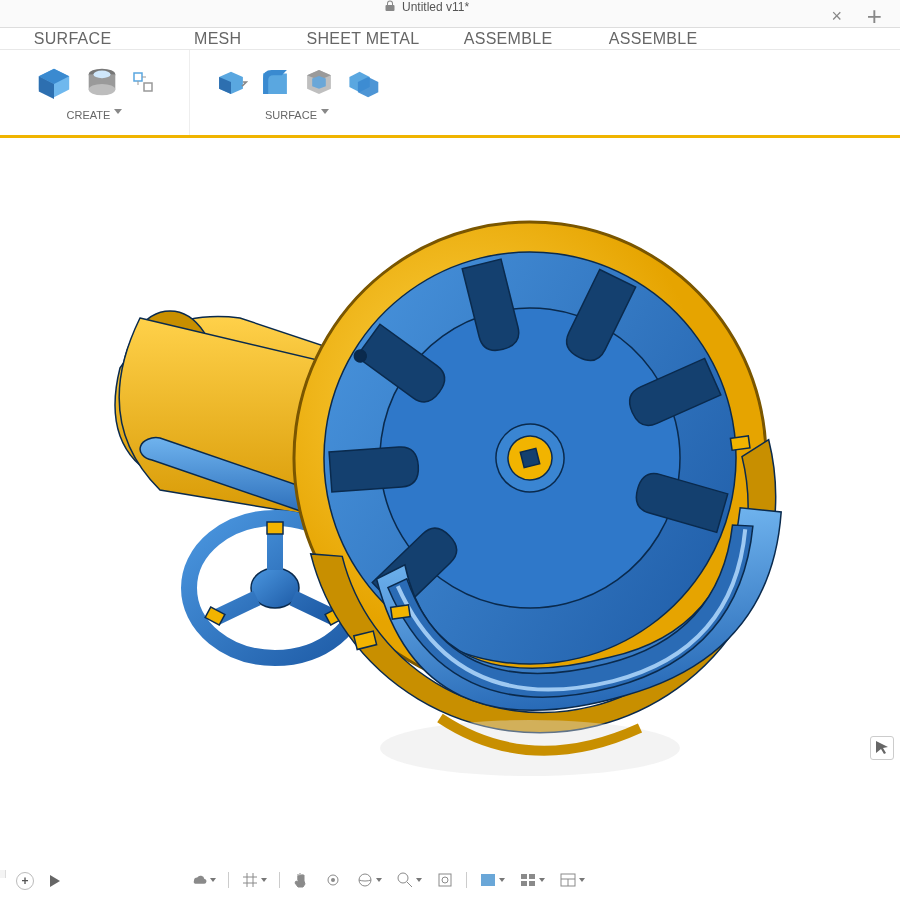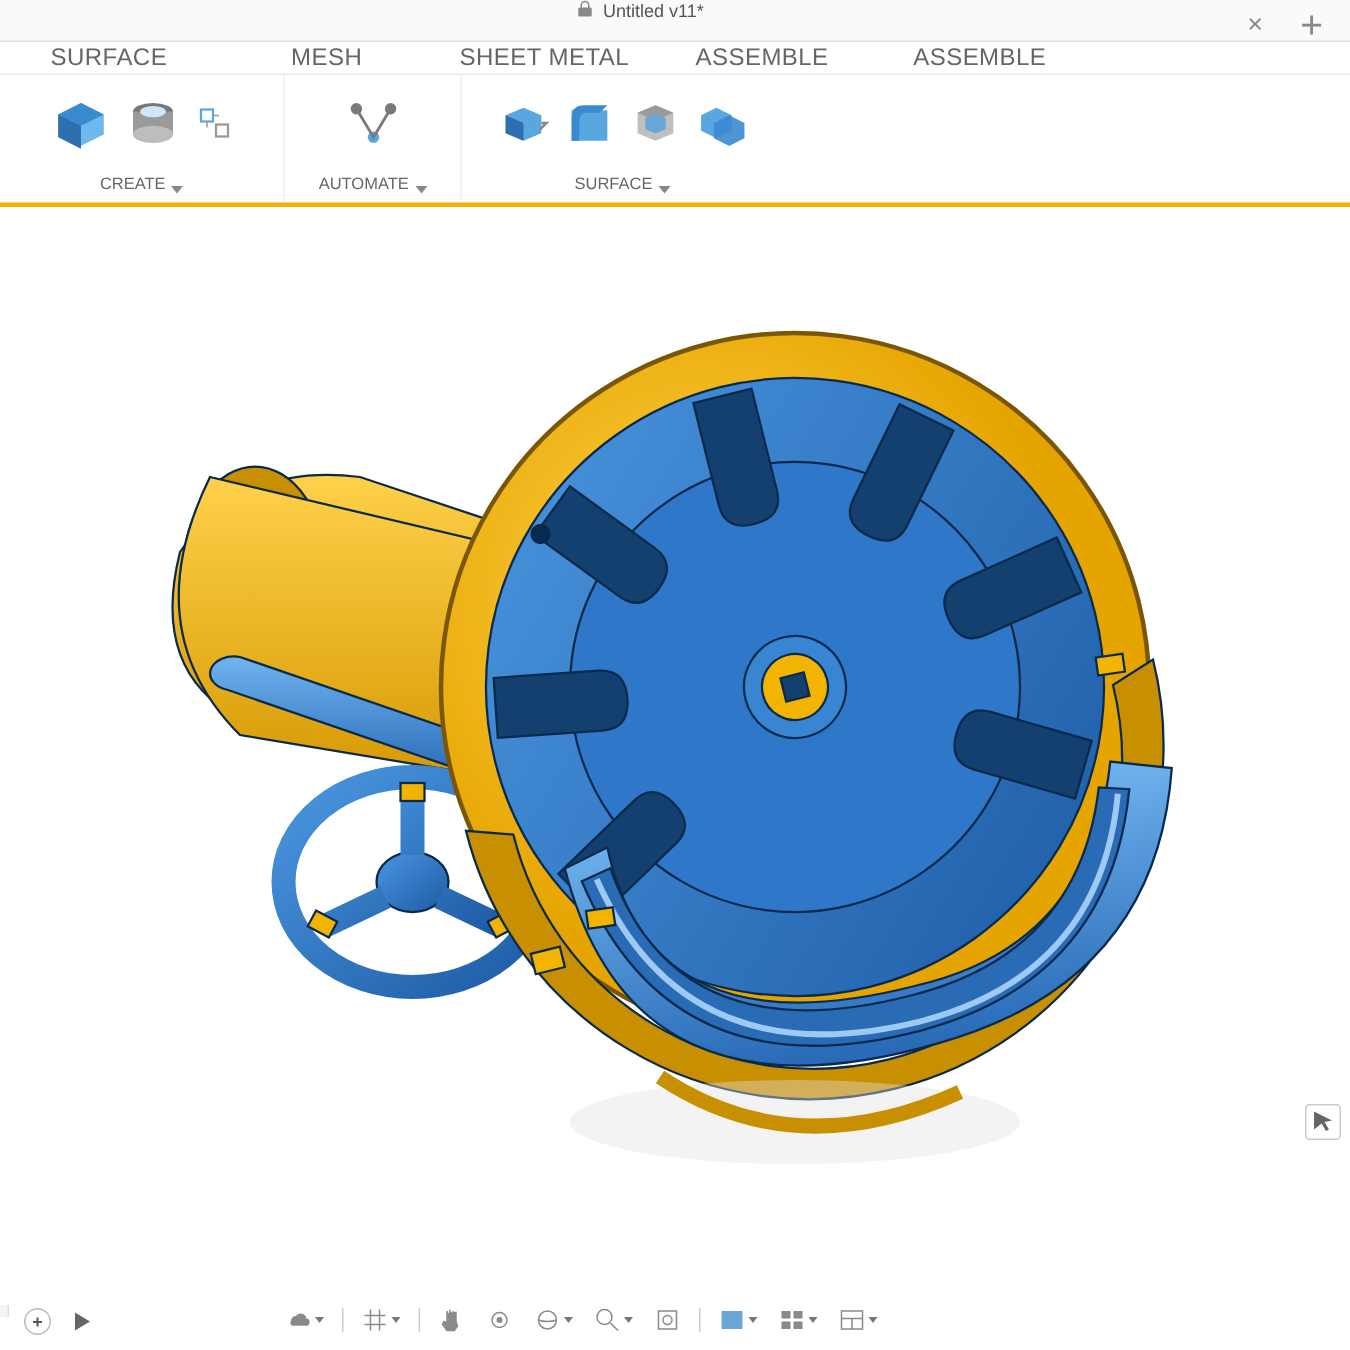--- a/index.html
+++ b/index.html
@@ -11,21 +11,21 @@
 .tab-close{position:absolute;right:58px;top:6px;color:#888;font-size:18px;cursor:pointer}
 .tab-add{position:absolute;right:18px;top:1px;color:#888;font-size:26px;cursor:pointer;font-weight:300}
 
 .panelrow{height:22px;display:flex;align-items:center;background:#fff;border-bottom:1px solid #e8e8e8}
 .panelrow .pl{flex:1;text-align:center;color:#666;letter-spacing:.3px;font-size:16px}
 
 .ribbon{height:88px;display:flex;align-items:stretch;background:#fff;border-bottom:3px solid #f0b400}
 .group{display:flex;flex-direction:column;align-items:center;justify-content:flex-end;border-right:1px solid #eee;padding:4px 8px 6px}
 .group:last-child{border-right:none}
 .group .icons{display:flex;align-items:center;gap:10px;height:56px}
-.group .glabel{font-size:11px;color:#666;display:flex;align-items:flex-end;gap:4px;height:20px;cursor:pointer}
+.group .glabel{font-size:11px;color:#666;display:flex;align-items:flex-start;gap:4px;height:20px;cursor:pointer}
 .caret{width:0;height:0;border-left:4px solid transparent;border-right:4px solid transparent;border-top:5px solid #888;display:inline-block}
 svg.ico{width:38px;height:38px}
 
 .mini{width:24px;height:24px}
 
 .browser-collapse{position:absolute;left:86px;top:152px;width:18px;height:18px;border-radius:50%;background:#444;color:#fff;display:flex;align-items:center;justify-content:center;font-size:14px;cursor:pointer}
 .browser-left{position:absolute;left:0;top:148px;width:6px;height:730px;background:#f4f4f4;border-right:1px solid #ddd}
 
 .canvas{position:absolute;left:0;top:138px;width:900px;height:732px;background:#fff}
 .model-img{position:absolute;left:60px;top:20px;width:800px;height:660px}
@@ -84,34 +84,20 @@
           <rect x="13" y="13" width="8" height="8" fill="none" stroke="#999" stroke-width="1.5"></rect>
           <path d="M11 7h4M7 11v4" stroke="#999"></path>
         </svg>
     </div>
     <div class="glabel">
         <span>CREATE</span>
         <span class="caret"></span>
       </div>
   </div>
 
-  <div class="group" style="width:118px">
-    <div class="icons">
-      <svg class="ico" viewBox="0 0 40 40">
-          <circle cx="8" cy="10" r="4" fill="#7a7a7a"></circle>
-          <circle cx="32" cy="10" r="4" fill="#7a7a7a"></circle>
-          <circle cx="20" cy="30" r="4" fill="#5aa7e0"></circle>
-          <path d="M8 10L20 30L32 10" stroke="#7a7a7a" stroke-width="2" fill="none"></path>
-        </svg>
-    </div>
-    <div class="glabel">
-        <span>AUTOMATE</span>
-        <span class="caret"></span>
-      </div>
-  </div>
 
   <div class="group" style="width:214px">
     <div class="icons">
       <svg class="ico" style="width:34px" viewBox="0 0 40 40">
           <path fill="#5aa7e0" d="M6 14l14-6 14 6v14l-14 6-14-6z"></path>
           <path fill="#2d6fb0" d="M6 14l14 6v14l-14-6z"></path>
           <path d="M34 20h4l-5 5" stroke="#888" stroke-width="2" fill="none"></path>
         </svg>
       <svg class="ico" style="width:34px" viewBox="0 0 40 40">
           <path fill="#5aa7e0" d="M6 34V10a10 10 0 0110-0h18v24z" transform="translate(0,0)"></path>

